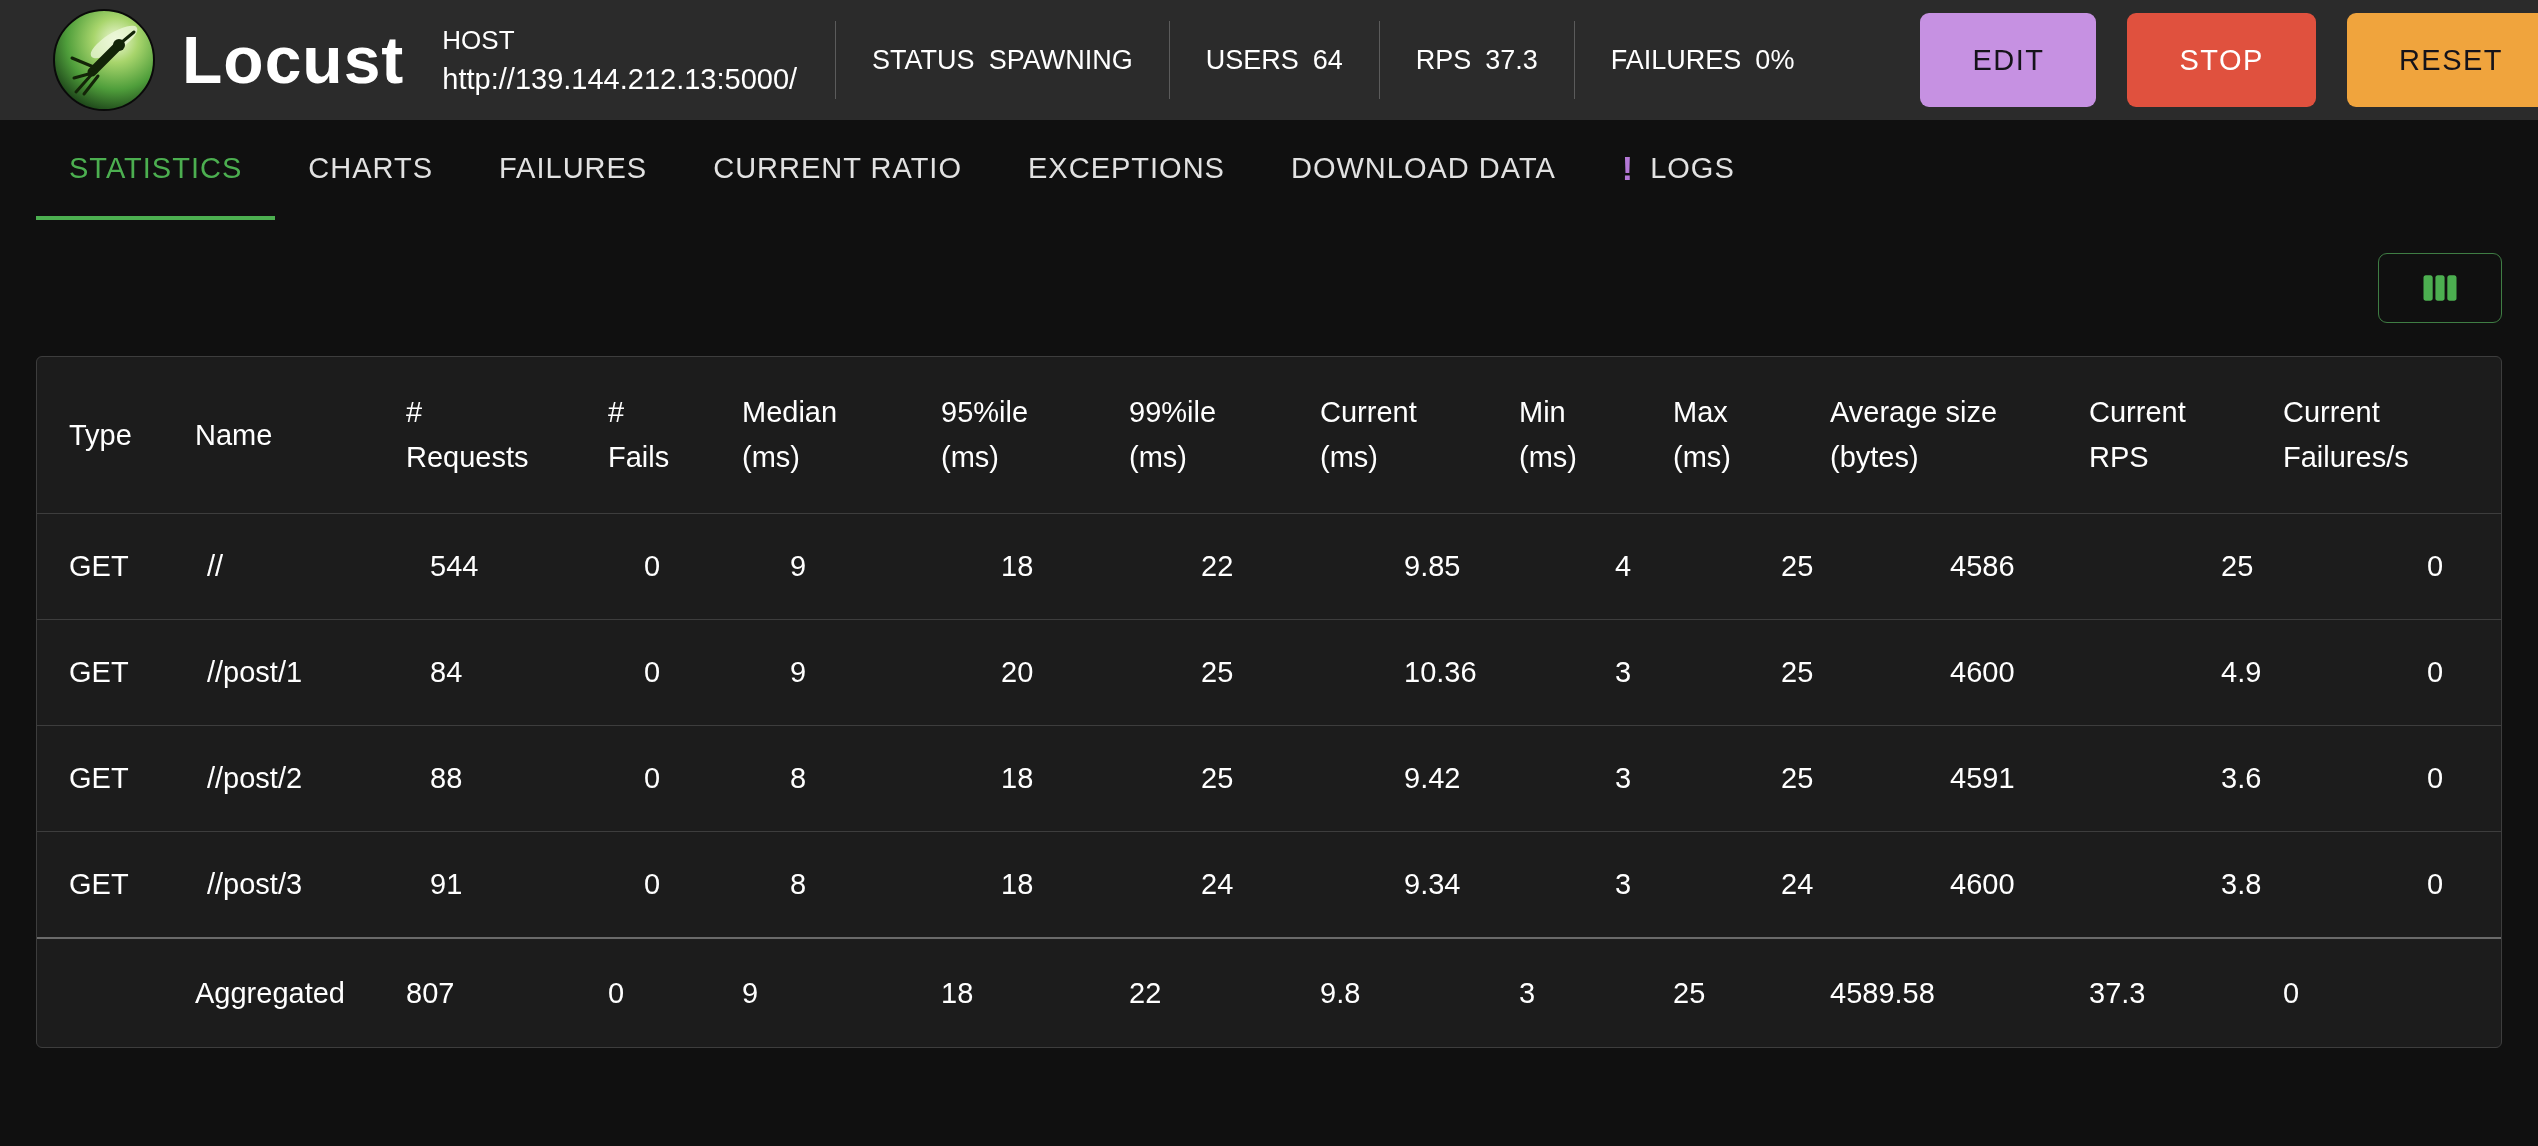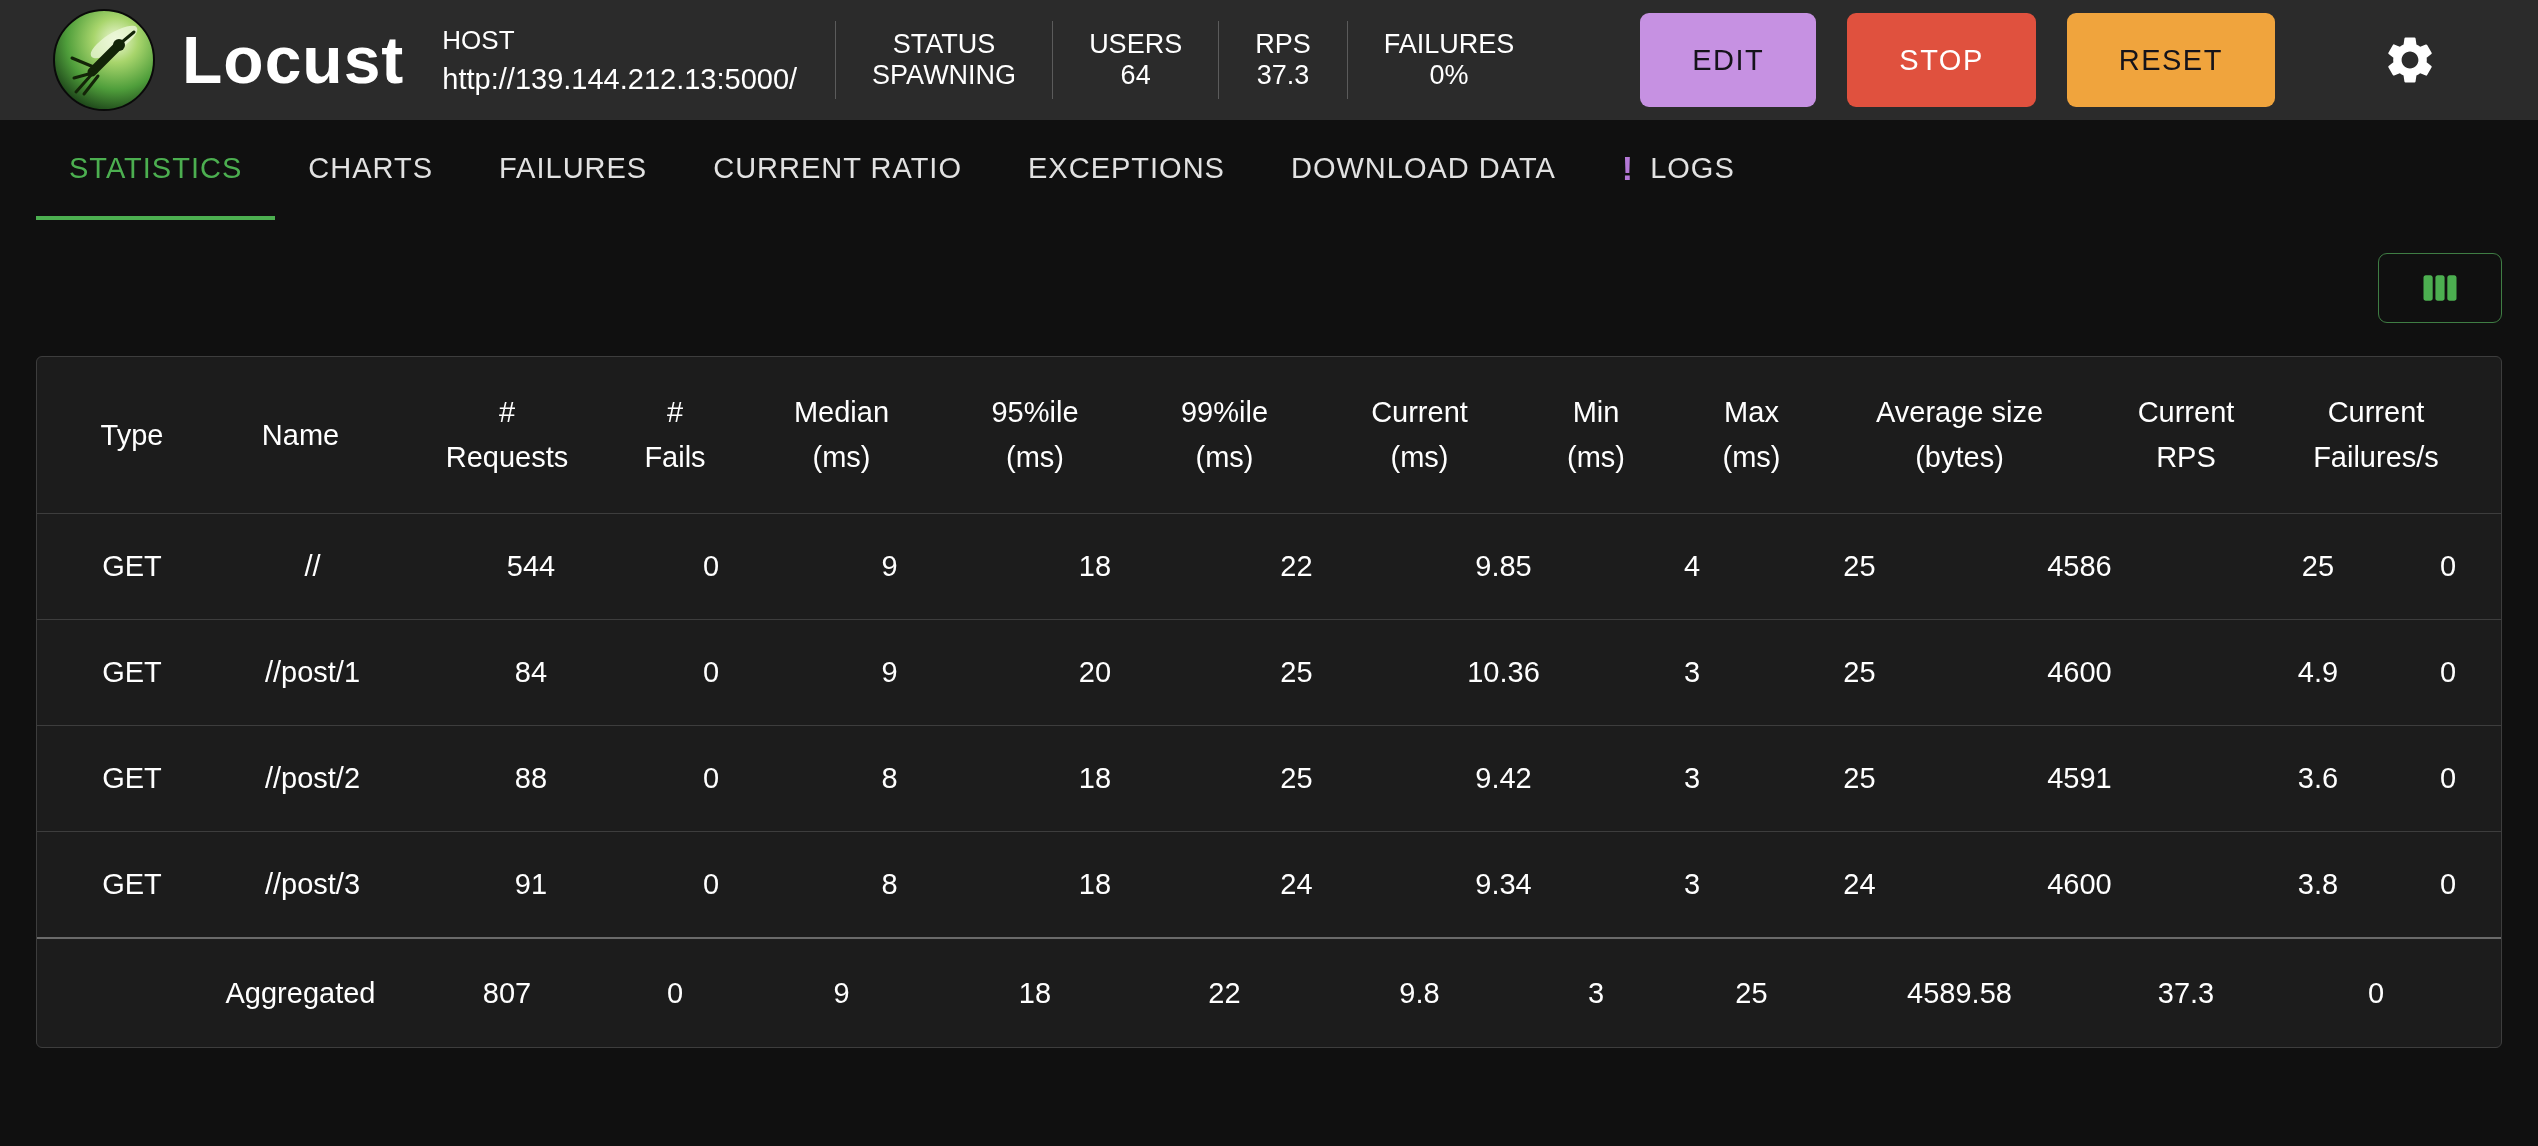--- a/index.html
+++ b/index.html
@@ -22,22 +22,22 @@
     display:flex;align-items:center;
     padding:0 100px 0 52px;
   }
   .logo{width:104px;height:104px;flex:0 0 auto;margin-right:26px;}
   .app-title{font-size:66px;font-weight:700;letter-spacing:1px;margin-right:38px;line-height:1;}
   .host{display:flex;flex-direction:column;justify-content:center;gap:12px;}
   .host .hlabel{font-size:26px;line-height:1;}
   .host .hurl{font-size:29px;line-height:1;}
   .stat-group{display:flex;align-items:stretch;height:78px;margin-left:38px;}
   .stat{
-    display:flex;flex-direction:column;align-items:center;justify-content:center;
-    gap:4px;padding:0 36px;border-left:1px solid var(--divider_gray);
+    display:flex;flex-direction:row;align-items:center;justify-content:center;
+    gap:14px;padding:0 36px;border-left:1px solid var(--divider_gray);
   }
   .stat .slabel{font-size:27px;line-height:1;}
   .stat .svalue{font-size:27px;line-height:1;}
   .btn-group{display:flex;align-items:center;gap:31px;margin-left:90px;}
   .btn{
     height:94px;border:none;border-radius:9px;cursor:pointer;
     font-family:inherit;font-size:29px;font-weight:500;letter-spacing:1.5px;
     padding:0 52px;line-height:1;
   }
   .btn-edit{background:var(--edit_purple);color:#15131a;}
@@ -61,21 +61,21 @@
   .toolbar-row{display:flex;justify-content:flex-end;margin:33px 36px 0;}
   .columns-btn{
     width:124px;height:70px;background:transparent;cursor:pointer;
     border:1px solid #3f7d44;border-radius:9px;
     display:flex;align-items:center;justify-content:center;
   }
   .columns-btn svg{width:44px;height:44px;fill:var(--accent_green);}
   
   .table{
     margin:33px 36px 0;background:var(--panel_bg);
-    border:1px solid var(--line_gray);border-radius:6px;text-align:center;
+    border:1px solid var(--line_gray);border-radius:6px;
   }
   .trow{
     display:grid;
     grid-template-columns:126px 211px 202px 134px 199px 188px 191px 199px 154px 157px 259px 194px 1fr;
     align-items:center;padding:0 32px;
   }
   .th-row{min-height:156px;}
   .th{font-size:29px;line-height:1.55;white-space:pre-line;cursor:pointer;}
   .td{font-size:29px;line-height:1;}
   .data-row{height:106px;border-top:1px solid var(--line_gray);gap:12px;}

